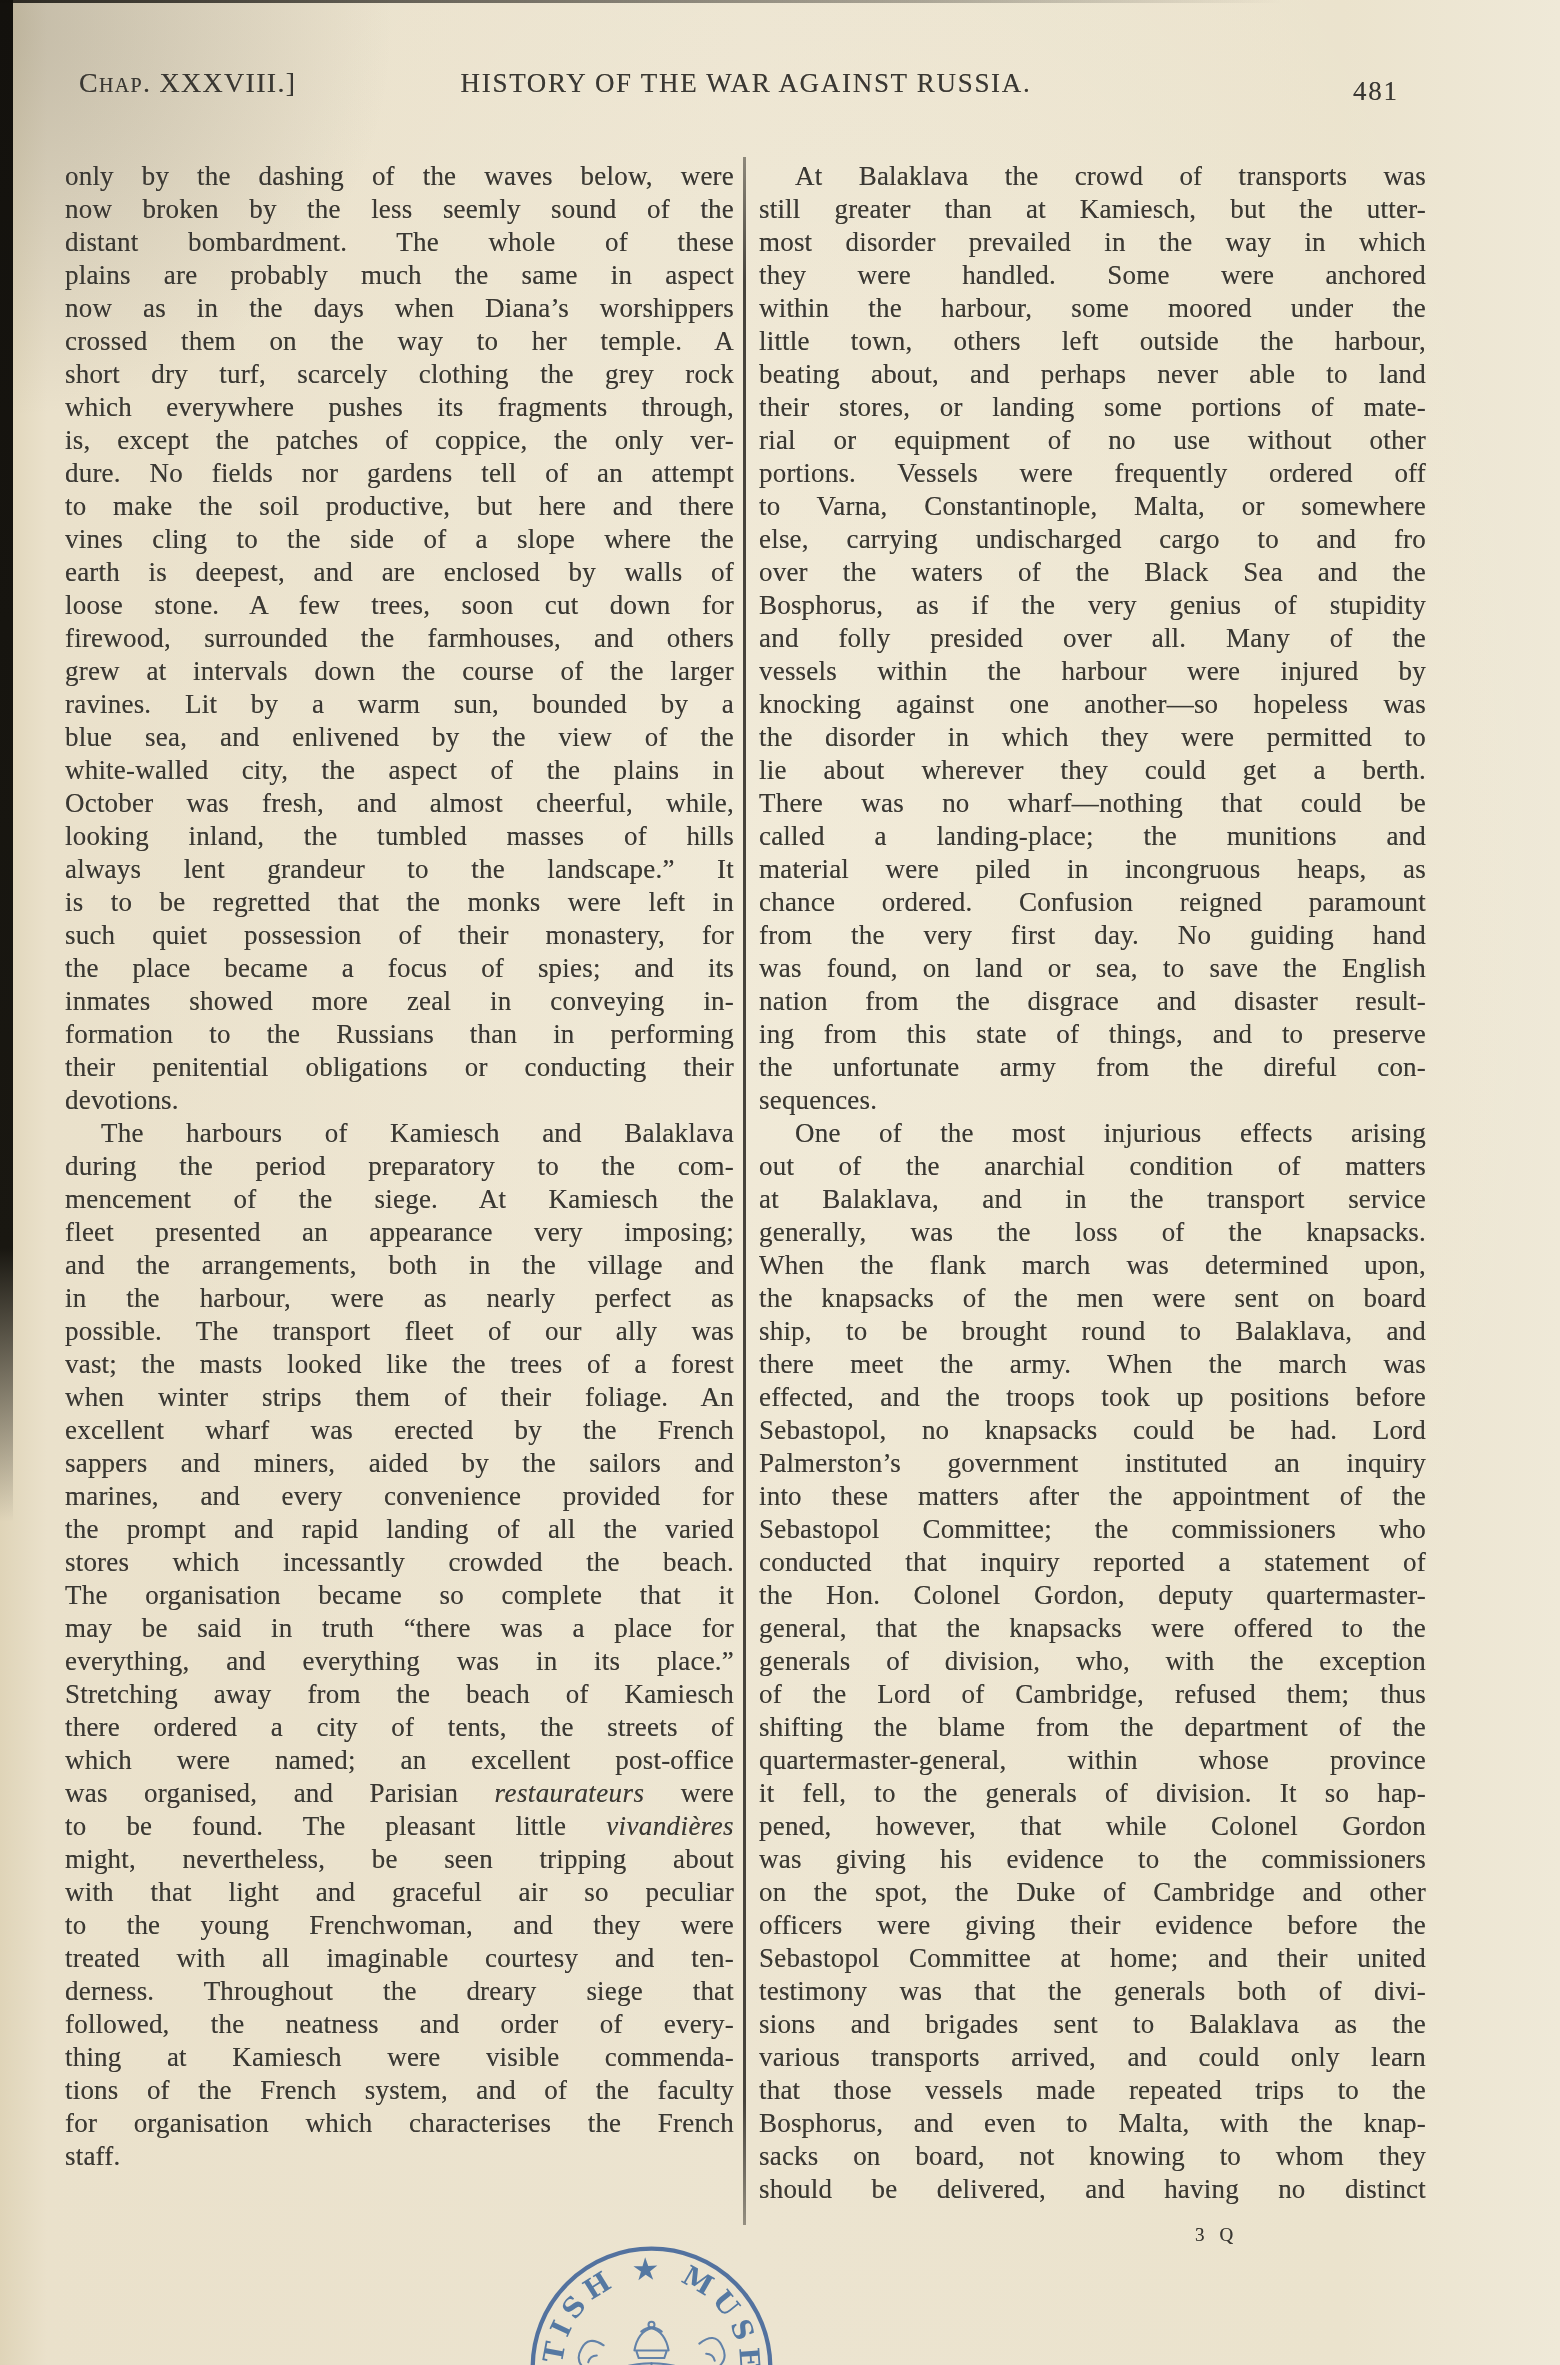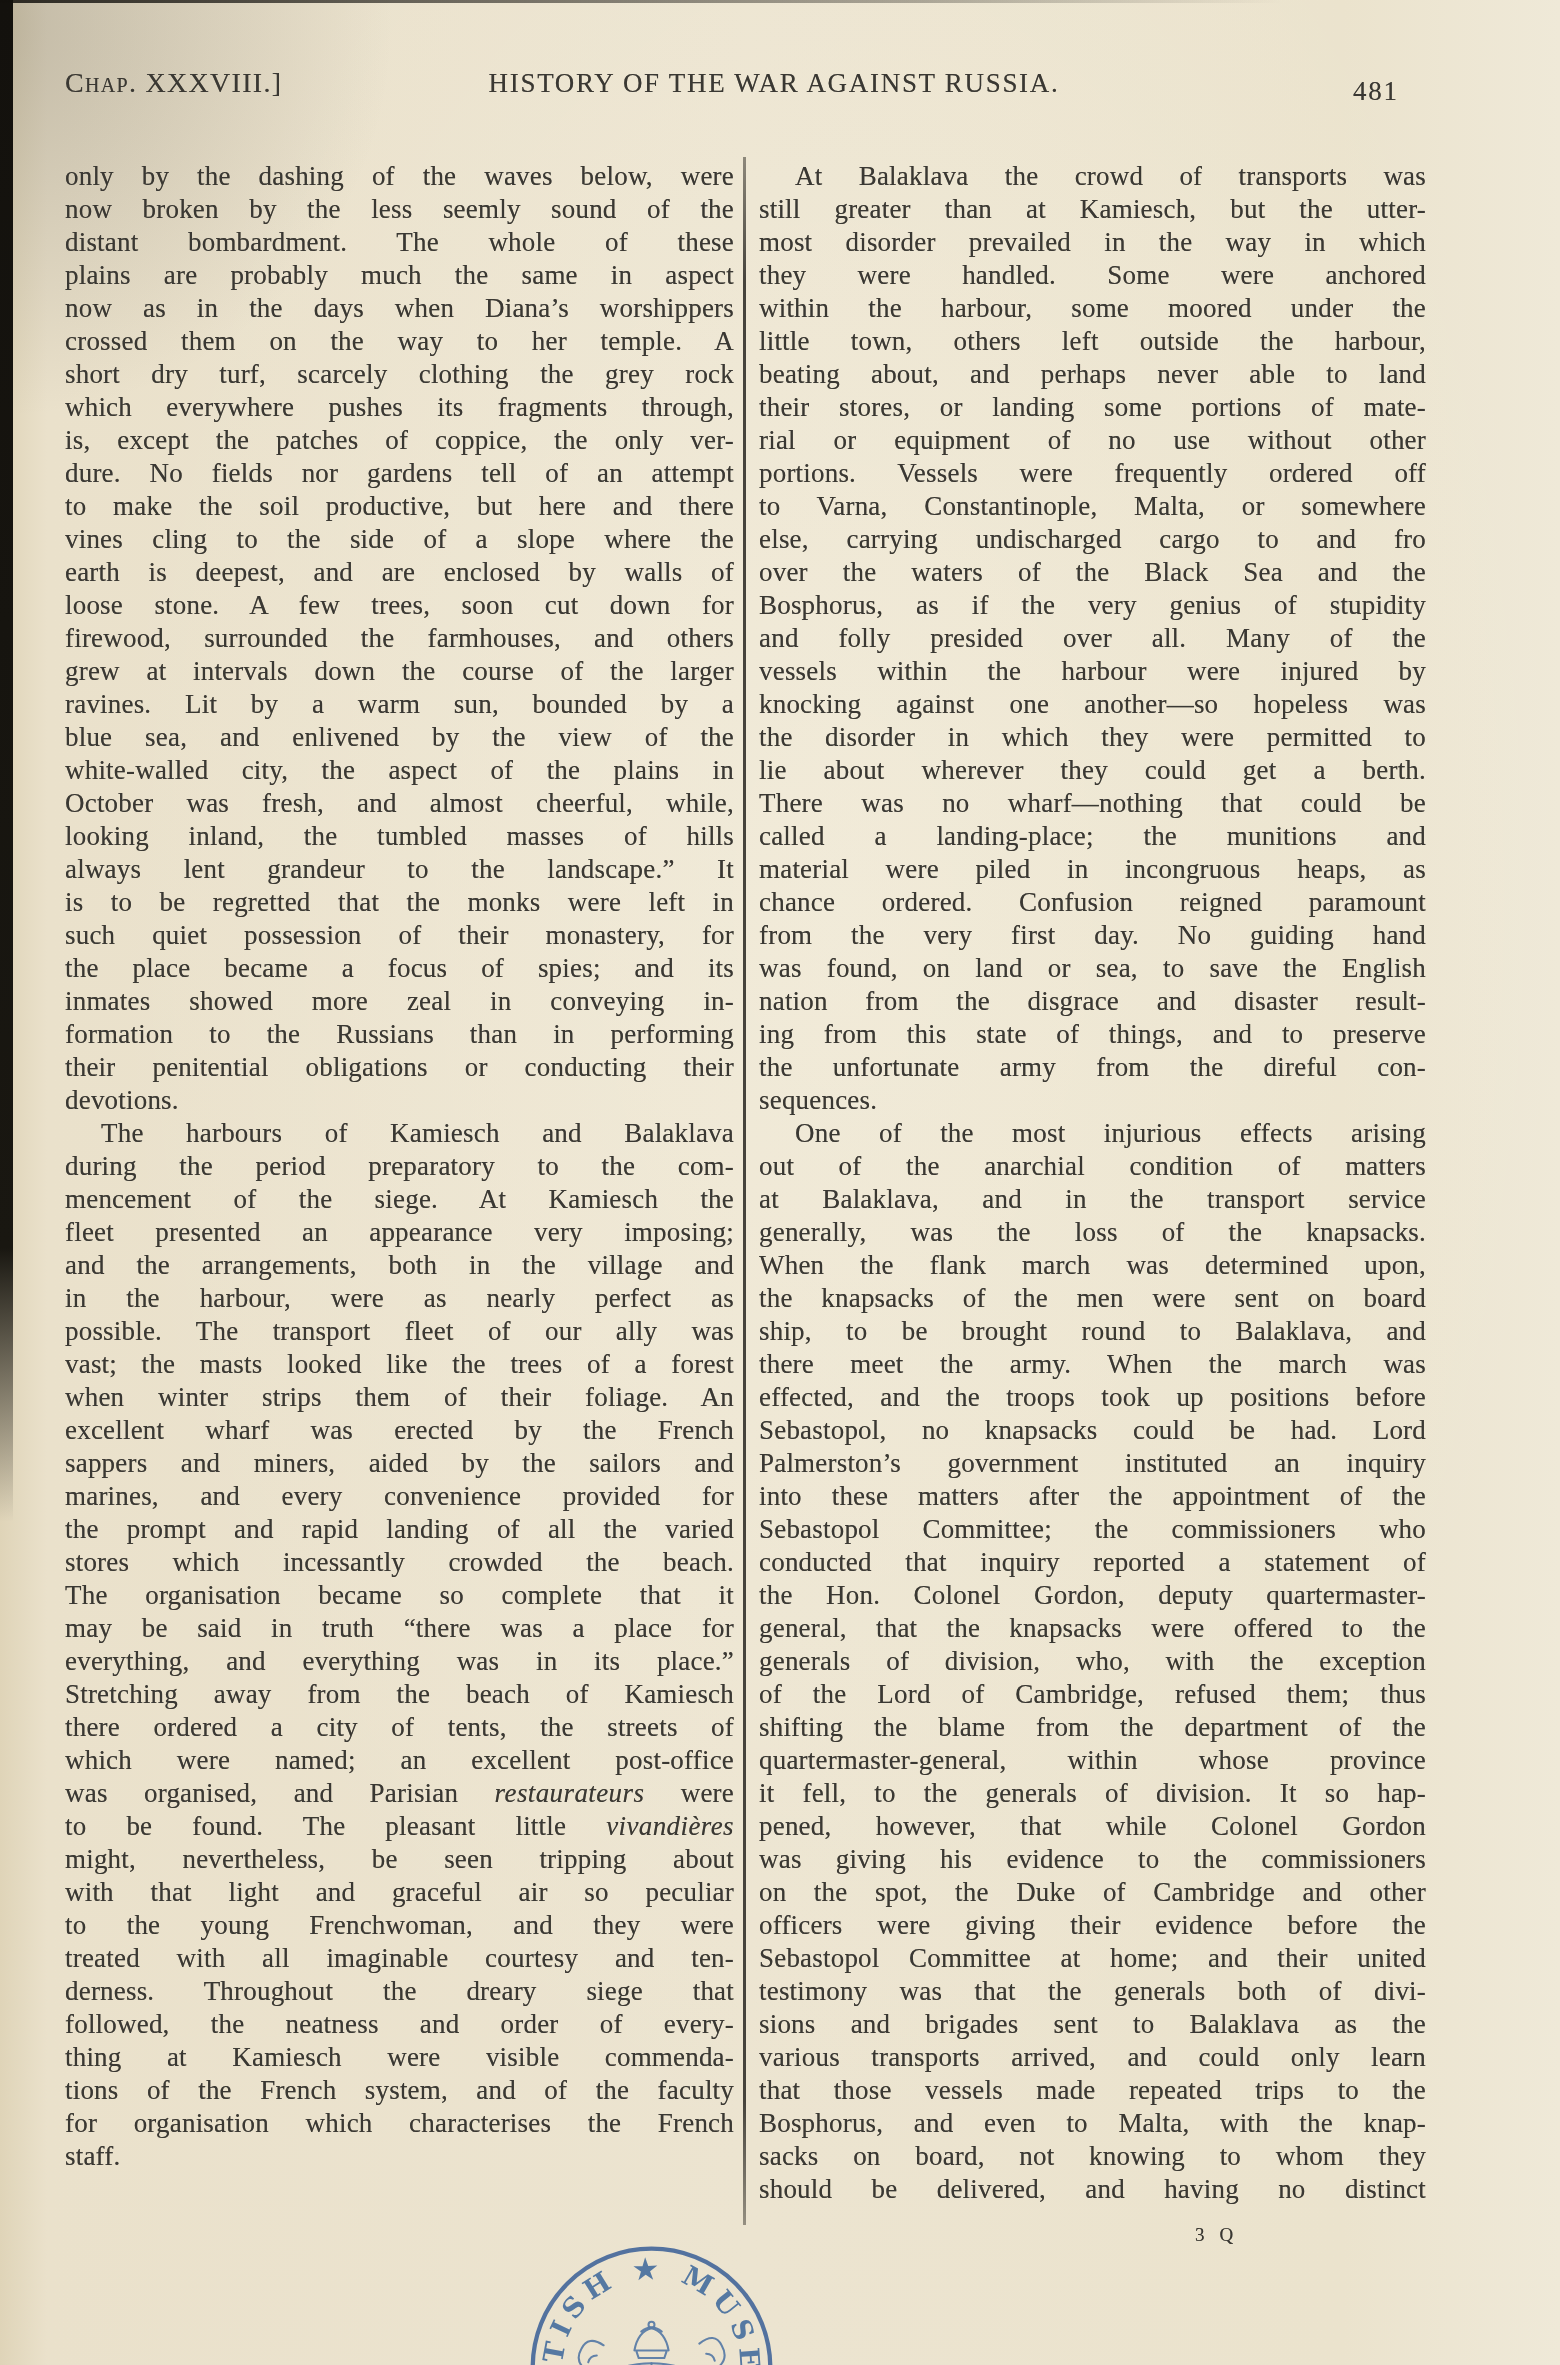--- a/index.html
+++ b/index.html
@@ -8,24 +8,24 @@
     position:absolute;left:0;top:0;width:1561px;height:2366px;overflow:hidden;
     background:
       radial-gradient(circle at 0% 1%, rgba(55,48,34,.22), rgba(55,48,34,0) 14%),
       radial-gradient(ellipse at 54% 38%, rgba(255,252,240,.28), rgba(255,252,240,0) 62%),
       linear-gradient(90deg, #dfd4b8 0px, #eae1cb 47px, #ece4d0 48%, #ebe3cd 86%, #efe9d8 100%),
       #ebe3cf;
   }
   .serif{font-family:"Liberation Serif","DejaVu Serif",serif;color:#3a3833;
          text-shadow:0 0 0.6px rgba(56,52,45,.55);}
   
-  .hdr-chapter{position:absolute;left:65px;top:67px;font-size:28px;
+  .hdr-chapter{position:absolute;left:79px;top:67px;font-size:28px;
     font-variant:small-caps;letter-spacing:1.3px;}
   .hdr-title{position:absolute;left:0;top:68px;width:1492px;text-align:center;
-    font-size:27px;letter-spacing:1.7px;padding-left:28px;}
+    font-size:27px;letter-spacing:1.7px;}
   .hdr-page{position:absolute;left:1353px;top:76px;font-size:27px;letter-spacing:1.7px;}
   
   .col{position:absolute;top:160px;font-size:27px;letter-spacing:0.2px;
        word-spacing:1.3px;}
   .col-left{left:65px;width:669px;}
   .col-right{left:759px;width:667px;}
   .line{height:33px;line-height:33px;text-align:justify;text-align-last:justify;
         white-space:normal;}
   .line.end{text-align-last:left;}
   .line.indent{padding-left:36px;}

